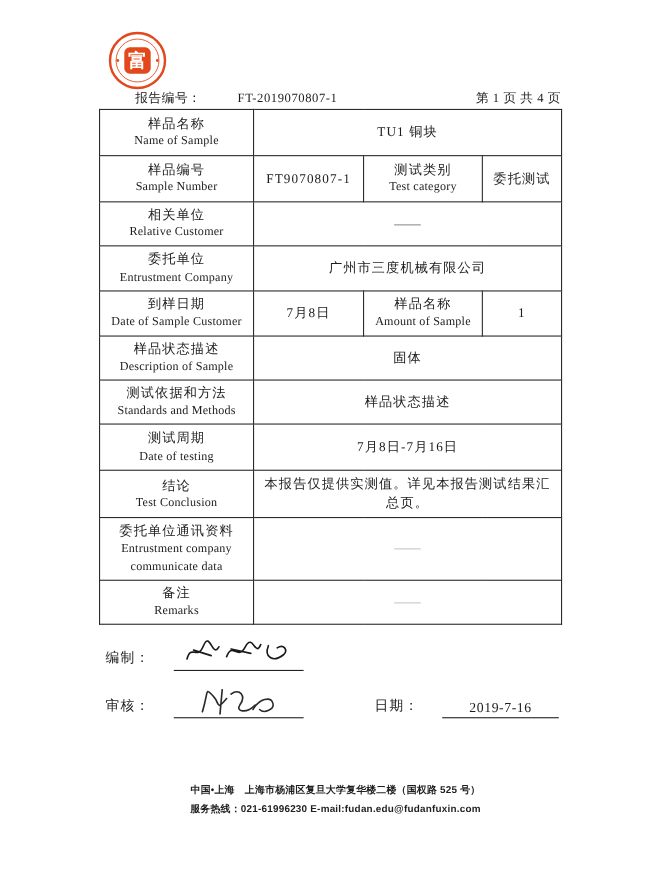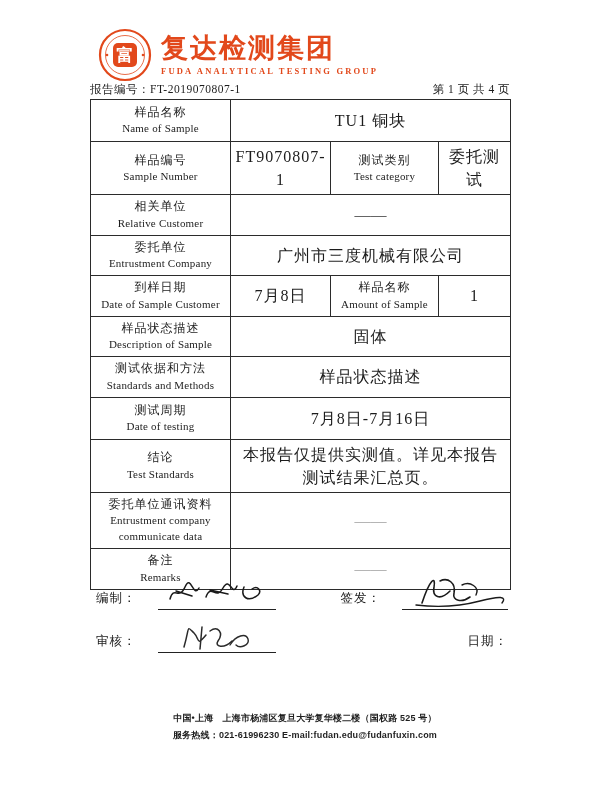--- a/index.html
+++ b/index.html
@@ -26,34 +26,34 @@
     color: #e2481b; font-weight: bold; font-size: 8.5px; letter-spacing: 2.2px;
     margin-top: 3px; font-family: "Liberation Serif", serif;
   }
 
   
   .meta-line {
     position: absolute; left: 90px; top: 82px; width: 420px;
     display: flex; justify-content: space-between; align-items: flex-end;
     font-size: 11.5px; padding-bottom: 3px;
   }
-  .meta-left span, .meta-right { letter-spacing: 0.5px; }
+  .meta-left span, .meta-right { letter-spacing: 0.5px; margin-left: 33px; }
 
   
   table.report {
     position: absolute; left: 90px; top: 99px; width: 420px;
     border-collapse: collapse; table-layout: fixed;
   }
   table.report td {
     border: 1px solid #2b2b2b; text-align: center; vertical-align: middle;
     padding: 3px 4px; font-size: 12px; line-height: 1.45;
   }
   .lab-zh { font-size: 12px; letter-spacing: 1px; }
   .lab-en { font-size: 11px; letter-spacing: 0.2px; }
-  .val { font-size: 16px; letter-spacing: 1px; }
+  .val { font-size: 12px; letter-spacing: 1px; }
   .muted-dash .val { color: #a9a9a9; letter-spacing: 0; }
   .dash-dark { color: #4a4a4a; letter-spacing: 0; }
   tr.h42 { height: 42px; } tr.h40 { height: 40px; } tr.h41 { height: 41px; }
   tr.h43 { height: 43px; } tr.h54 { height: 54px; }
 
   
   .sig-area { position: absolute; left: 96px; top: 588px; width: 412px; }
   .sig-row { display: flex; justify-content: space-between; margin-bottom: 21px; }
   .sig-item { display: flex; align-items: center; gap: 15px; }
   .sig-label { font-size: 12.5px; letter-spacing: 1px; padding-bottom: 2px; }
@@ -85,24 +85,20 @@
 
   <div class="logo-row">
     <svg class="seal" viewBox="0 0 54 54">
       <circle cx="27" cy="27" r="25" fill="none" stroke="#e2481b" stroke-width="2.2"></circle>
       <circle cx="27" cy="27" r="19.5" fill="none" stroke="#e2481b" stroke-width="0.8"></circle>
       <rect x="15" y="15" width="24" height="24" rx="5" fill="#e2481b"></rect>
       <text x="27" y="33" text-anchor="middle" font-size="17" font-weight="bold" fill="#ffffff" font-family="Liberation Sans, sans-serif">富</text>
       <circle cx="9" cy="27" r="1.3" fill="#e2481b"></circle>
       <circle cx="45" cy="27" r="1.3" fill="#e2481b"></circle>
     </svg>
-    <div class="brand-text">
-      <div class="brand-zh">复达检测集团</div>
-      <div class="brand-en">FUDA  ANALYTICAL  TESTING  GROUP</div>
-    </div>
   </div>
 
   <div class="meta-line">
     <div class="meta-left">
       <span>报告编号：</span><span>FT-2019070807-1</span>
     </div>
     <div class="meta-right">第 1 页 共 4 页</div>
   </div>
 
   <table class="report">
@@ -175,21 +171,21 @@
       <tr class="h42">
         <td>
           <div class="lab-zh">测试周期</div>
           <div class="lab-en">Date of testing</div>
         </td>
         <td colspan="3"><span class="val">7月8日-7月16日</span></td>
       </tr>
       <tr class="h43">
         <td>
           <div class="lab-zh">结论</div>
-          <div class="lab-en">Test Standards</div>
+          <div class="lab-en">Test Conclusion</div>
         </td>
         <td colspan="3"><span class="val">本报告仅提供实测值。详见本报告测试结果汇总页。</span></td>
       </tr>
       <tr class="h54 muted-dash">
         <td>
           <div class="lab-zh">委托单位通讯资料</div>
           <div class="lab-en">Entrustment company</div>
           <div class="lab-en">communicate data</div>
         </td>
         <td colspan="3"><span class="val">——</span></td>
@@ -206,46 +202,39 @@
 
   <div class="sig-area">
     <div class="sig-row">
       <div class="sig-item">
         <span class="sig-label">编制：</span>
         <span class="sig-line w-left">
           <svg class="sig-scribble" width="100" height="30" viewBox="0 0 100 30">
             <path d="M4 20 C8 6, 13 22, 19 8 S27 20, 33 9 M10 12 L26 17" fill="none" stroke="#1a1a1a" stroke-width="1.5" stroke-linecap="round"></path>
             <path d="M40 18 C45 4, 50 22, 57 9 S66 19, 71 7 M44 11 L62 15" fill="none" stroke="#1a1a1a" stroke-width="1.5" stroke-linecap="round"></path>
             <path d="M78 8 C74 18, 82 24, 92 16 C96 12, 92 6, 86 10" fill="none" stroke="#1a1a1a" stroke-width="1.5" stroke-linecap="round"></path>
-          </svg>
-        </span>
-      </div>
-      <div class="sig-item">
-        <span class="sig-label">签发：</span>
-        <span class="sig-line w-right">
-          <svg class="sig-scribble" width="95" height="38" viewBox="0 0 95 38" style="bottom:-2px">
-            <path d="M12 30 C20 6, 26 2, 24 14 C22 24, 30 28, 40 18 M30 8 C38 4, 46 10, 44 20 C42 28, 52 30, 60 24" fill="none" stroke="#1a1a1a" stroke-width="1.6" stroke-linecap="round"></path>
-            <path d="M6 32 Q40 36 70 28 T92 30" fill="none" stroke="#1a1a1a" stroke-width="1.4" stroke-linecap="round"></path>
-            <path d="M52 12 C60 8, 70 14, 66 22" fill="none" stroke="#1a1a1a" stroke-width="1.4" stroke-linecap="round"></path>
           </svg>
         </span>
       </div>
     </div>
     <div class="sig-row">
       <div class="sig-item">
         <span class="sig-label">审核：</span>
         <span class="sig-line w-left">
           <svg class="sig-scribble" width="100" height="34" viewBox="0 0 100 34" style="bottom:-3px">
             <path d="M18 26 C24 6, 20 4, 28 12 C34 18, 30 26, 40 14 M36 6 L34 28 M44 10 C52 4, 58 12, 52 20 C48 26, 58 28, 66 20" fill="none" stroke="#2a2a2a" stroke-width="1.5" stroke-linecap="round"></path>
             <path d="M64 24 C70 14, 80 12, 82 18 C84 24, 74 28, 70 24" fill="none" stroke="#2a2a2a" stroke-width="1.4" stroke-linecap="round"></path>
           </svg>
         </span>
       </div>
       <div class="sig-item">
         <span class="sig-label">日期：</span>
+        <span class="sig-line w-right">
+          <span class="sig-date">2019-7-16</span>
+        </span>
       </div>
     </div>
   </div>
 
   <div class="footer">
     <div>中国•上海　上海市杨浦区复旦大学复华楼二楼（国权路 525 号）</div>
     <div>服务热线：021-61996230  E-mail:fudan.edu@fudanfuxin.com</div>
   </div>
 
 </div>

